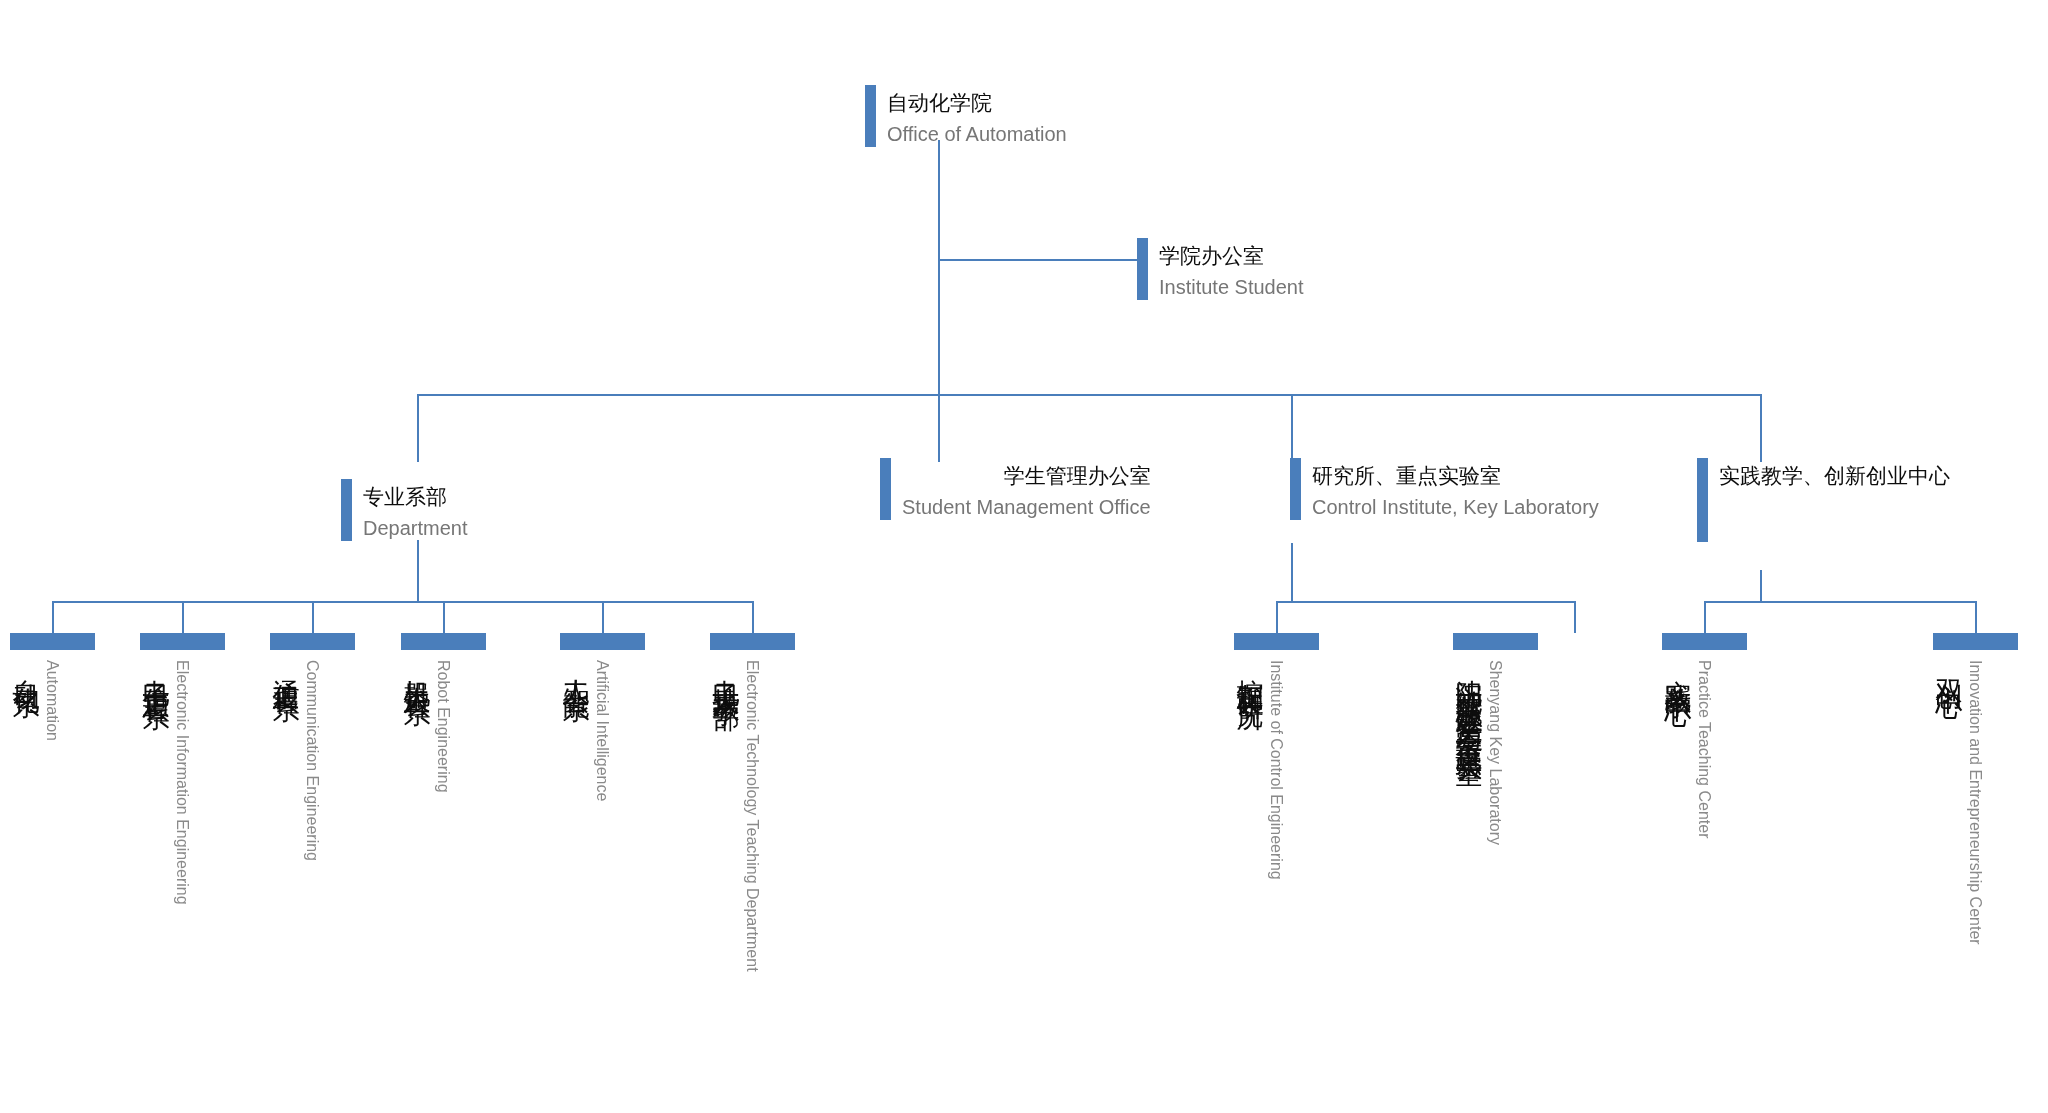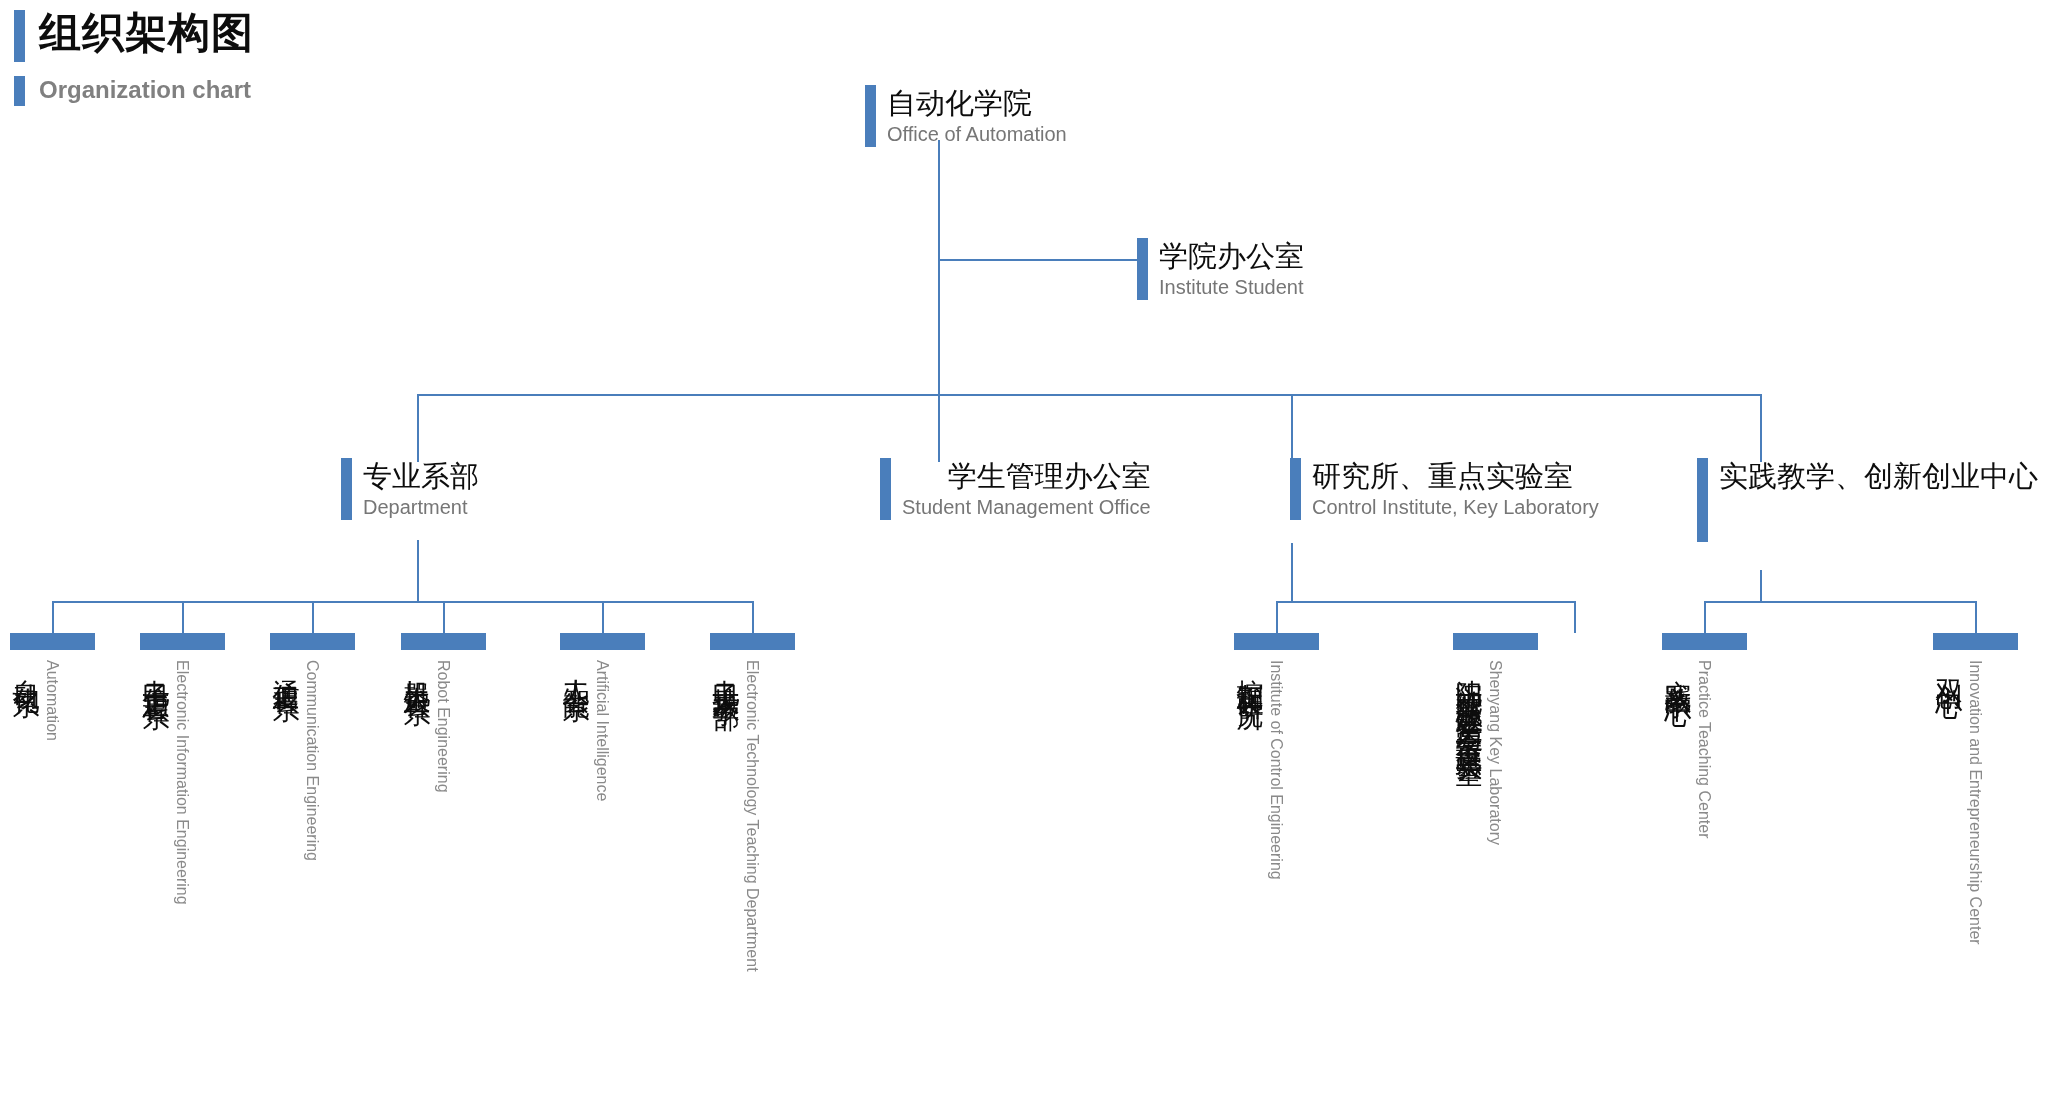--- a/index.html
+++ b/index.html
@@ -38,21 +38,21 @@
   .title-en {
     font-size: 24px; font-weight: bold; color: #808080;
     line-height: 28px;
   }
 
   
   .node { position: absolute; display: flex; align-items: stretch; }
   .node-accent { width: 11px; background: #4a7ebb; flex: 0 0 auto; }
   .node-text { margin-left: 11px; }
   .node-cn {
-    font-size: 29px; color: #0d0d0d; line-height: 36px;
+    font-size: 21px; color: #0d0d0d; line-height: 36px;
     white-space: nowrap;
   }
   .node-en {
     font-size: 20px; color: #767676; line-height: 26px;
   }
   .node-en.wrap { white-space: normal; max-width: 300px; }
   .node-en.nowrap { white-space: nowrap; }
 
   
   .line { position: absolute; background: #4a7ebb; }
@@ -81,30 +81,20 @@
     writing-mode: vertical-rl;
     font-size: 16px; line-height: 18px; color: #8a8a8a;
     white-space: nowrap; margin-left: 2px; padding-top: 2px;
   }
 </style>
 </head>
 <body>
 
 <div id="chart-root">
 
-  <div class="title-wrap">
-    <div class="title-row">
-      <div class="title-accent"></div>
-      <div class="title-cn">组织架构图</div>
-    </div>
-    <div class="subtitle-row">
-      <div class="subtitle-accent"></div>
-      <div class="title-en">Organization chart</div>
-    </div>
-  </div>
 
   <div class="line vline" style="left:938px; top:140px; height:255px;"></div>
 
   <div class="line hline" style="left:938px; top:259px; width:203px;"></div>
 
   <div class="line hline" style="left:417px; top:394px; width:1345px;"></div>
 
   <div class="line vline" style="left:417px; top:394px; height:68px;"></div>
   <div class="line vline" style="left:938px; top:394px; height:68px;"></div>
   <div class="line vline" style="left:1291px; top:394px; height:68px;"></div>
@@ -138,21 +128,21 @@
   </div>
 
   <div class="node" style="left:1137px; top:238px; height:62px;">
     <div class="node-accent"></div>
     <div class="node-text">
       <div class="node-cn">学院办公室</div>
       <div class="node-en nowrap">Institute Student</div>
     </div>
   </div>
 
-  <div class="node" style="left:341px; top:458px; height:62px;">
+  <div class="node" style="left:341px; top:479px; height:62px;">
     <div class="node-accent"></div>
     <div class="node-text">
       <div class="node-cn">专业系部</div>
       <div class="node-en nowrap">Department</div>
     </div>
   </div>
 
   <div class="node" style="left:880px; top:458px; height:62px;text-align:right;">
     <div class="node-accent"></div>
     <div class="node-text">

